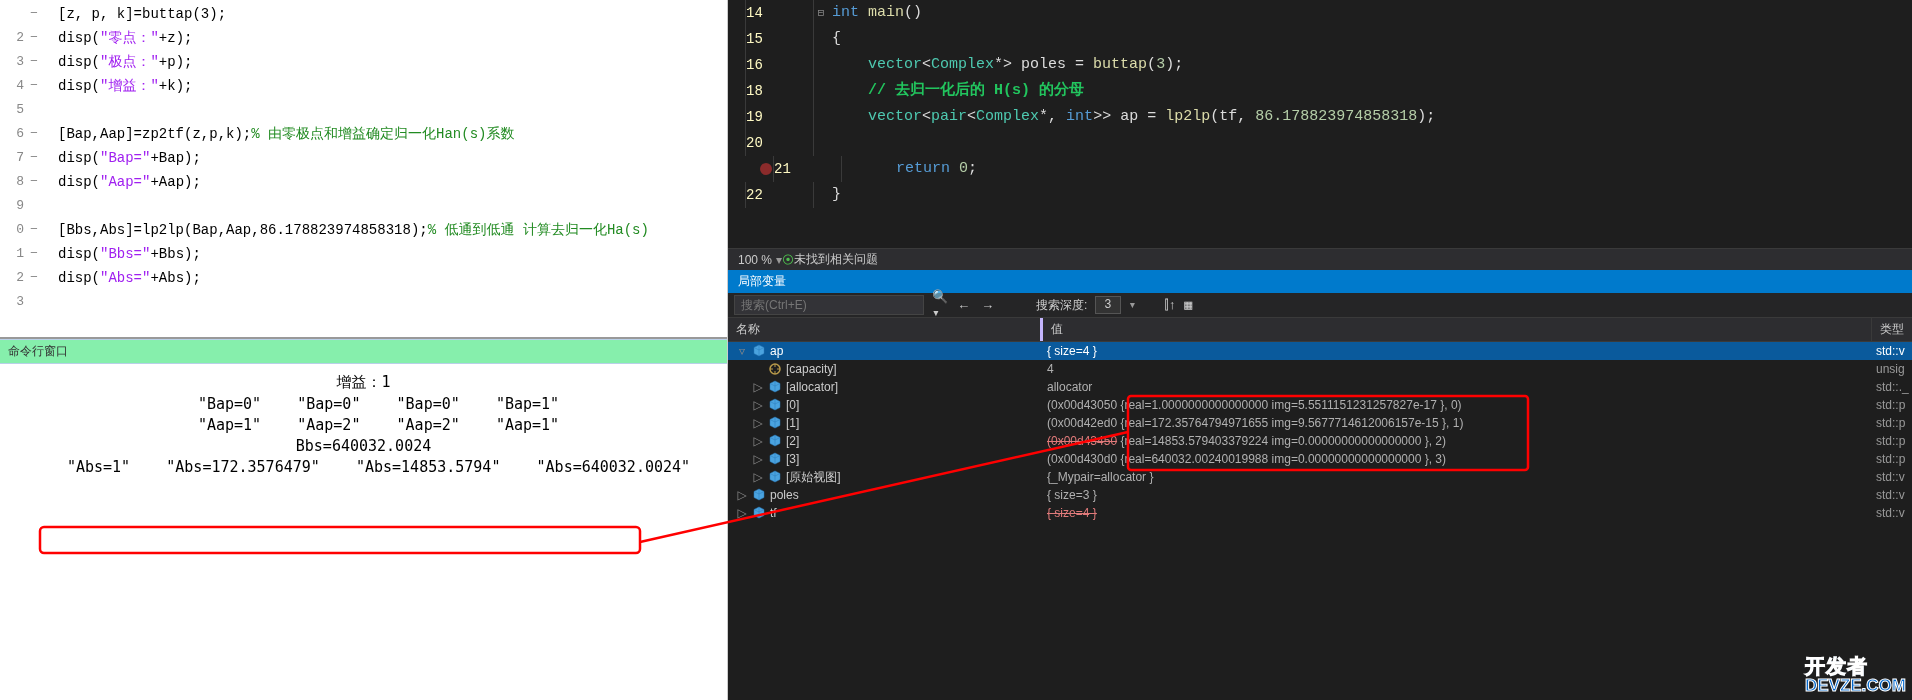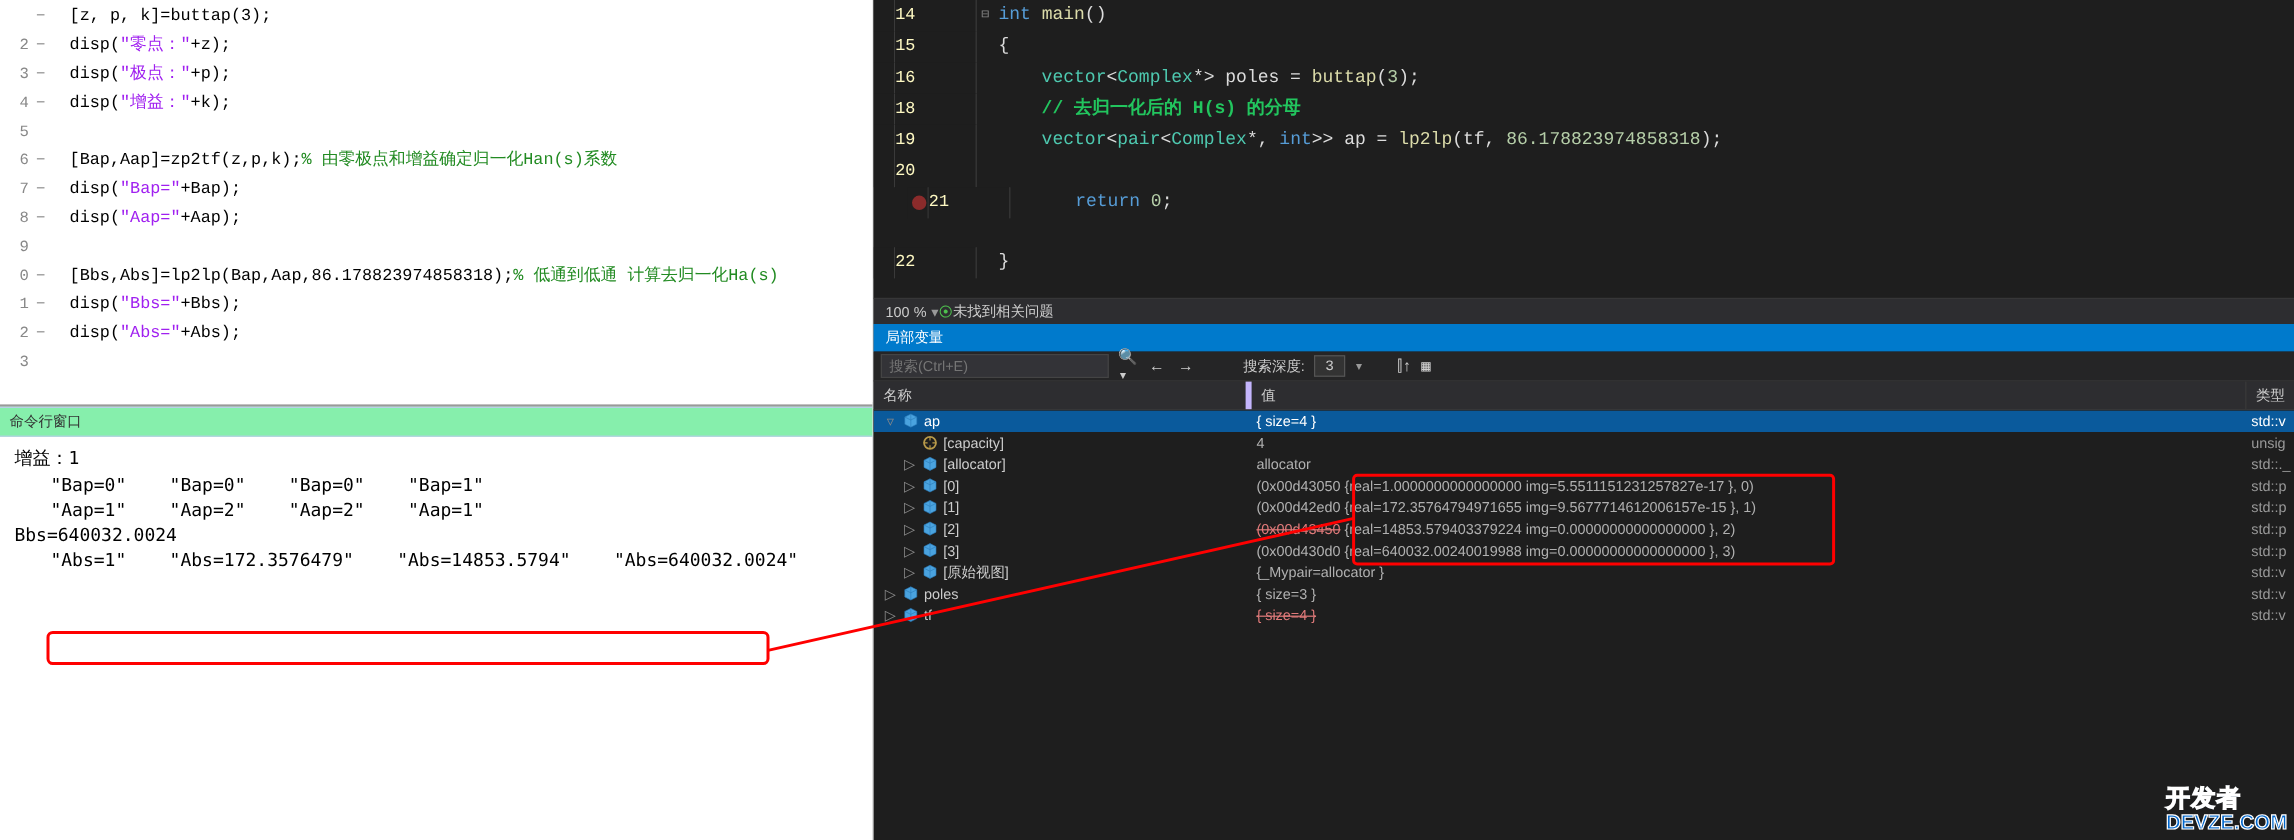--- a/index.html
+++ b/index.html
@@ -14,21 +14,21 @@
     .code-line { display: flex; height: 24px; line-height: 24px; white-space: pre; }
     .gutter { width: 30px; text-align: right; padding-right: 6px; color: #888; font-size: 13px; }
     .gutter-dash { width: 20px; color: #888; }
     .code-content { flex:1; padding-left: 8px; font-size: 14px; }
     .m-str { color: #a020f0; }
     .m-cmt { color: #228b22; }
     .m-num { color: #000; }
     
     .cmd-divider { height: 2px; background: #999; margin-top: 2px; }
     .cmd-header { background: #86efac; border-top:1px solid #b8d0e8; border-bottom:1px solid #b8d0e8; padding: 3px 8px; font-size: 12px; color: #333; font-family: "Microsoft YaHei", sans-serif; }
-    .cmd-output { flex:1; padding: 6px 12px; font-size: 15px; color: #000; font-family: "SimSun", monospace; overflow: visible; position: relative; }
+    .cmd-output { flex:1; padding: 6px 12px; font-size: 15px; color: #000; font-family: "SimSun", monospace; overflow: visible; position: relative; text-align: center; }
     .out-line { margin: 3px 0; white-space: pre; }
     .out-indent { padding-left: 30px; }
     
     
     .right-pane { flex:1; display: flex; flex-direction: column; background: #1e1e1e; }
     .vs-editor { flex: 0 0 248px; background: #1e1e1e; color: #dcdcdc; font-size: 15px; overflow: hidden; position: relative; }
     .vs-line { display: flex; height: 26px; line-height: 26px; }
     .vs-gutter { width: 68px; text-align: left; padding-right: 18px; color: #fef9c3; font-size: 14px; border-right: 1px solid #3a3a3a; background:#1e1e1e; }
     .vs-margin { width: 18px; background:#1e1e1e; border-right: 1px solid #3a3a3a; }
     .vs-fold { width: 14px; text-align:center; color:#888; font-size:11px; }
@@ -48,21 +48,21 @@
     
     .locals-title { background: #007acc; color: #fff; padding: 3px 10px; font-size: 12px; font-family:"Microsoft YaHei",sans-serif; }
     .locals-search { background: #252526; display:flex; align-items:center; padding: 2px 6px; gap:8px; border-bottom:1px solid #3a3a3a; }
     .locals-search input { background:#333337; border:1px solid #444; color:#ccc; padding:2px 6px; flex: 0 0 190px; font-size:12px; font-family:"Microsoft YaHei",sans-serif;}
     .search-ico { width:16px; height:16px; display:inline-flex; align-items:center; justify-content:center; color:#ccc; }
     .depth-label { color:#ccc; font-size:12px; font-family:"Microsoft YaHei",sans-serif;margin-left:32px;}
     .depth-val { background:#333; border:1px solid #555; padding:1px 8px; color:#ccc; font-size:12px;}
     .tool-ico { color:#ccc; font-size:13px;}
     
     .locals-header { display:flex; background:#2d2d30; color:#ccc; font-size:12px; border-bottom:1px solid #3a3a3a; font-family:"Microsoft YaHei",sans-serif;}
-    .lh-name { width: 315px; padding:3px 8px; border-right:5px solid #c4b5fd;}
+    .lh-name { width: 315px; padding:3px 8px; border-right:3px solid #c4b5fd;}
     .lh-val { flex:1; padding:3px 8px; border-right:1px solid #3a3a3a;}
     .lh-type { width:40px; padding:3px 8px;}
     
     .locals-body { background:#1e1e1e; position: relative; overflow: hidden; }
     .tree-row { display:flex; color:#ccc; font-size:12px; height:18px; line-height:18px; font-family:"Microsoft YaHei",Consolas,sans-serif;}
     .tree-row.sel { background:#0a5a9c; color:#fff;}
     .tr-name { width: 315px; display:flex; align-items:center; overflow:hidden;}
     .tr-val  { flex:1; padding-left:4px; overflow:hidden; white-space:nowrap; color:#b0b0b0;}
     .tr-type { width:40px; padding-left:4px; color:#999; overflow:hidden;}
     .tree-row.sel .tr-val, .tree-row.sel .tr-type { color:#fff;}
@@ -153,21 +153,21 @@
           <div class="vs-fold"></div>
           <div class="vs-code"></div>
         </div>
         <div class="vs-line" style="position: relative; margin-left: 28px;">
           <span class="bp-dot" style="top:7px"></span>
           <div class="vs-margin"></div>
           <div class="vs-gutter">21</div>
           <div class="vs-fold"></div>
           <div class="vs-code">    <span class="vs-kw">return</span> <span class="vs-num">0</span>;</div>
         </div>
-        <div class="vs-line" style="position: relative; margin-top: 24px;">
+        <div class="vs-line" style="position: relative;">
           <div class="vs-margin"></div>
           <div class="vs-gutter">22</div>
           <div class="vs-fold"></div>
           <div class="vs-code">}</div>
         </div>
       </div>
 
     <div class="vs-status">
       <span class="zoom-dd">100 %</span>
       <span class="ok">⦿</span>

